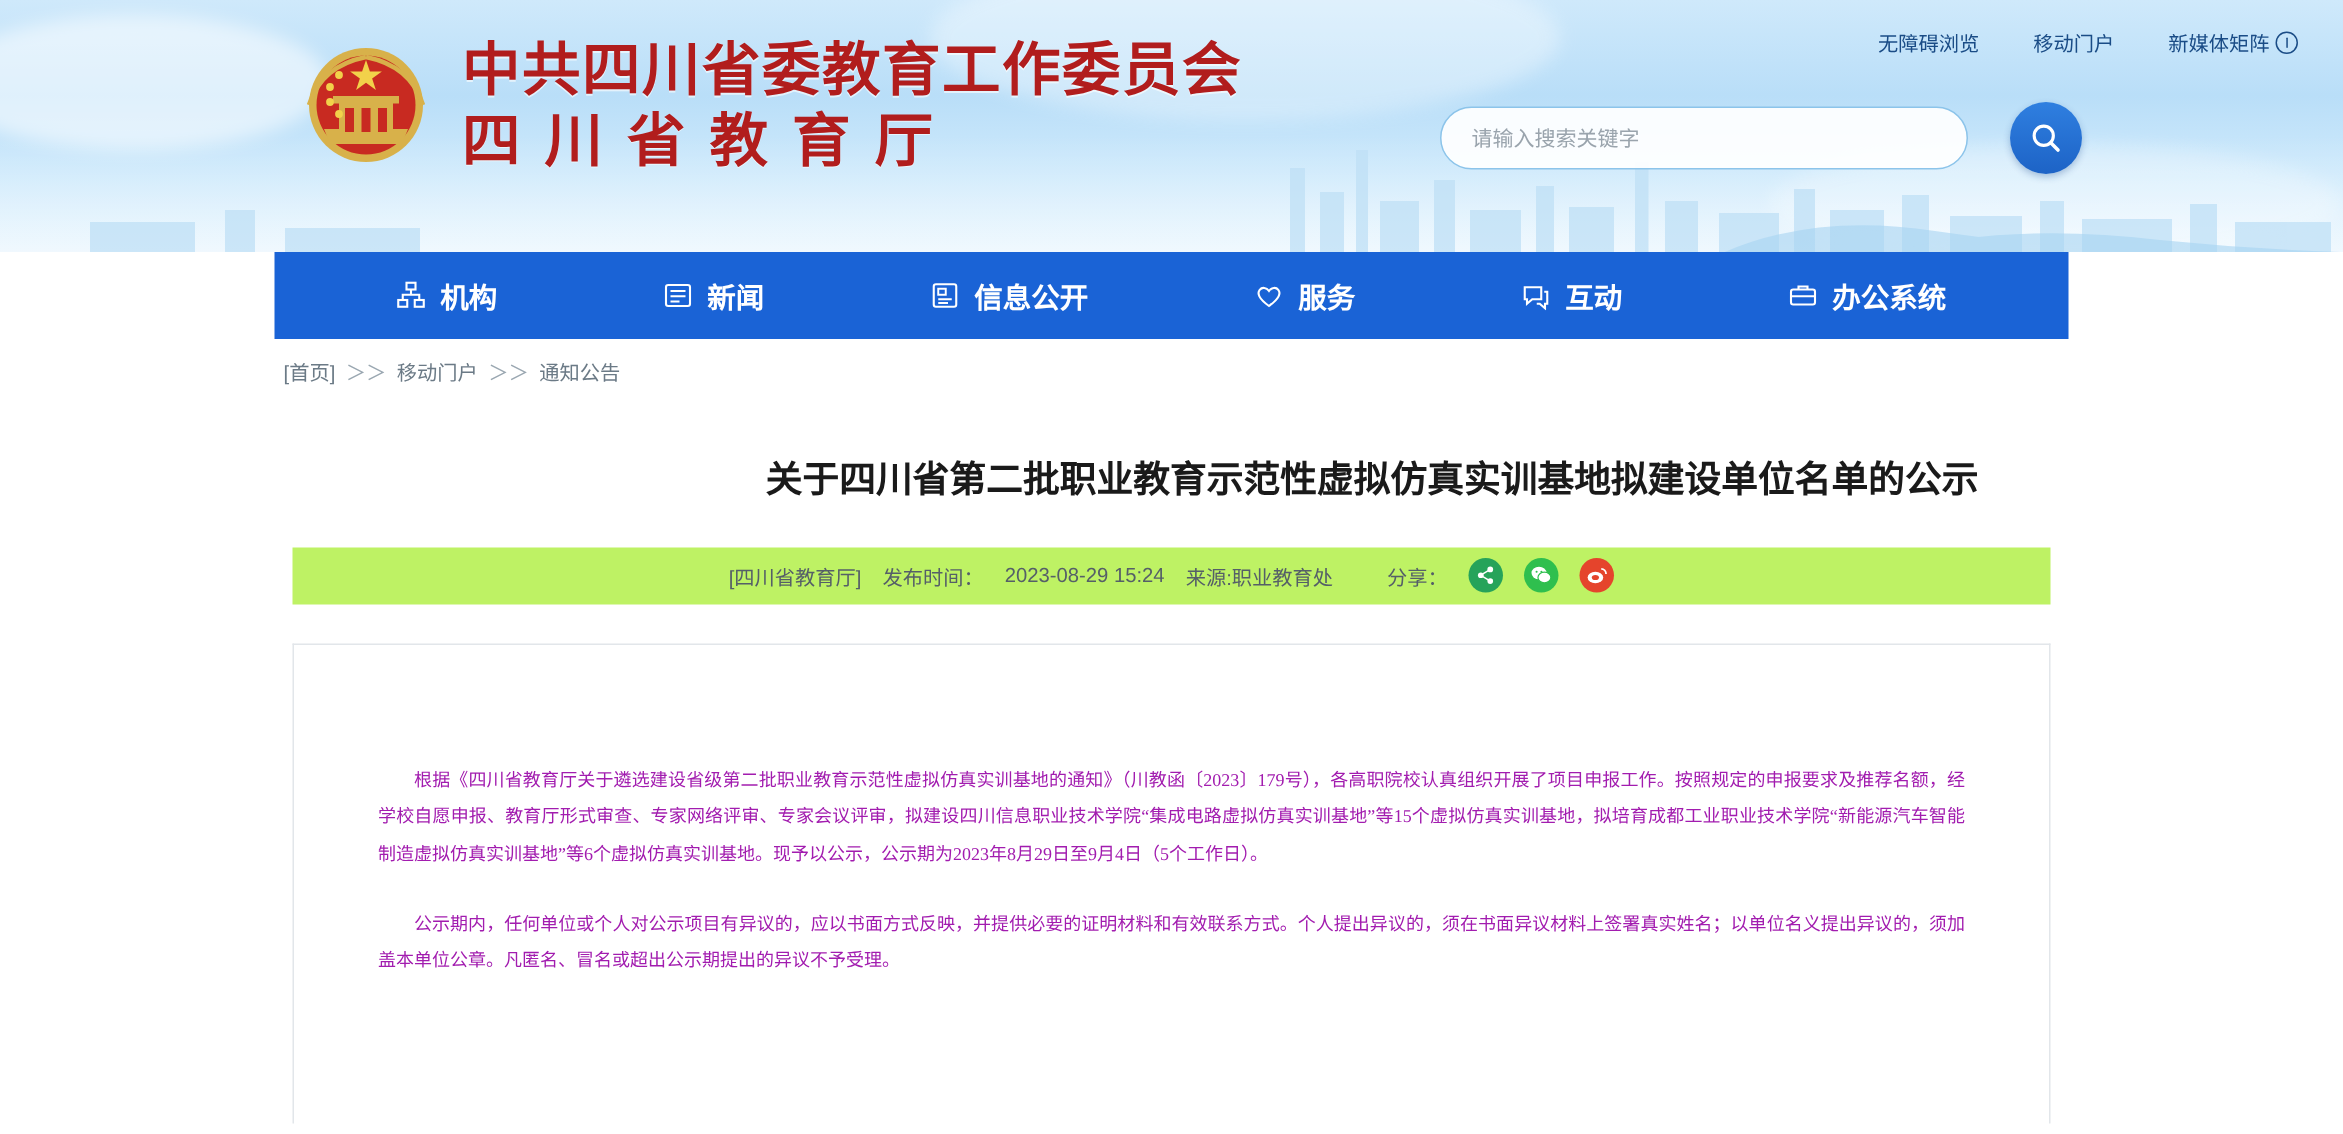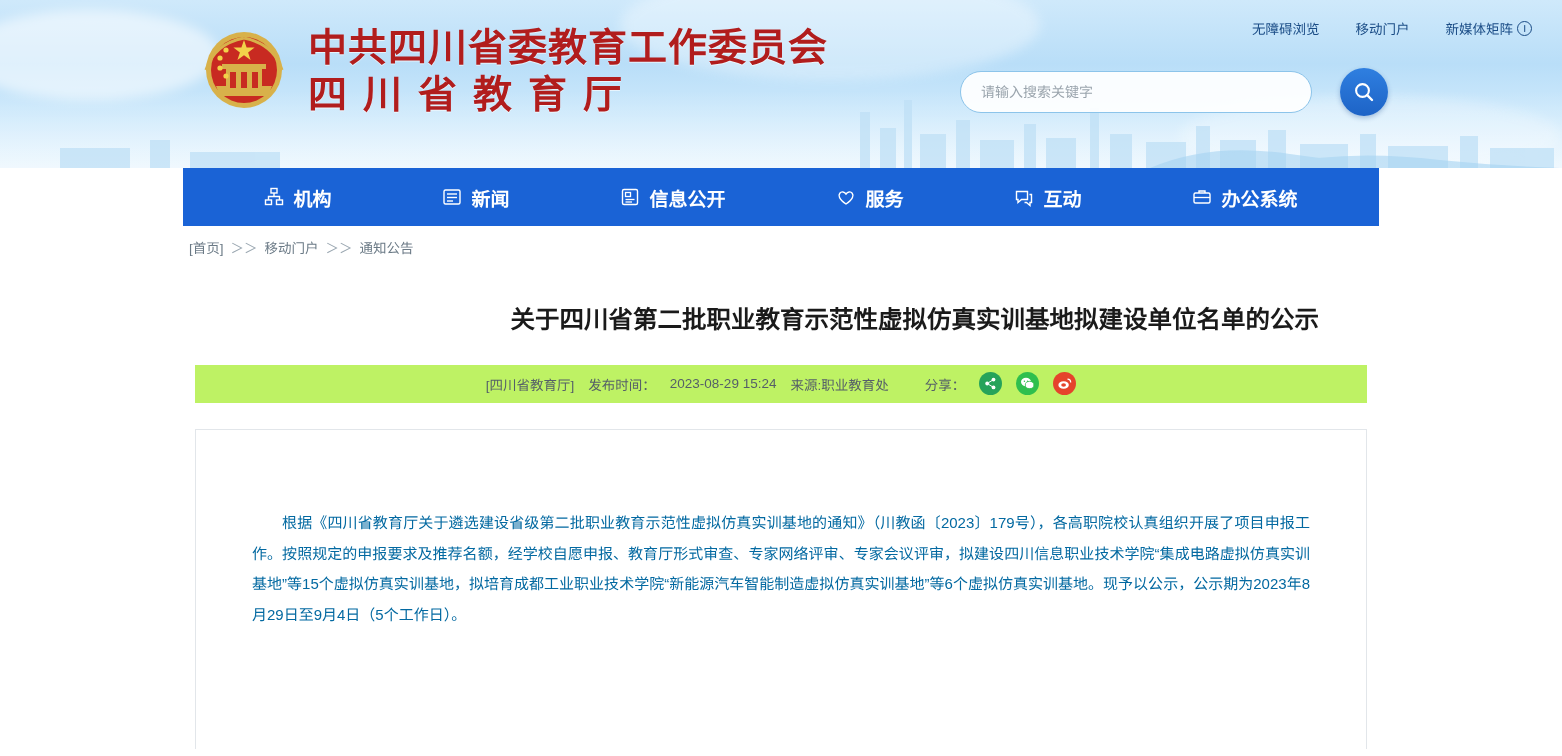--- a/index.html
+++ b/index.html
@@ -195,26 +195,26 @@
 
   .article-body {
     margin: 26px 12px 0;
     border: 1px solid #e2e6ea;
     border-bottom: none;
     min-height: 320px;
     padding: 78px 56px 20px;
   }
   .article-body p {
     margin: 0 0 22px;
-    font-size: 15px;
+    font-size: 12px;
     line-height: 2.05;
-    color: #0369a1;
+    color: #a21caf;
     text-indent: 2em;
     text-align: justify;
-    font-family: Liberation Sans, sans-serif;
+    font-family: Liberation Serif, serif;
   }
 </style>
 </head>
 <body>
 
 <div class="header">
   <div class="sky-cloud" style="left:-40px; top:10px; width:260px; height:90px;"></div>
   <div class="sky-cloud" style="left:620px; top:-30px; width:420px; height:110px; opacity:.6;"></div>
   <div class="sky-cloud" style="left:1180px; top:96px; width:380px; height:80px; opacity:.5;"></div>
 
@@ -396,14 +396,15 @@
       <svg width="15" height="15" viewBox="0 0 15 15">
         <ellipse cx="6.6" cy="9" rx="5.2" ry="3.8" fill="#fff"></ellipse>
         <ellipse cx="6.6" cy="9" rx="2.4" ry="1.7" fill="#e5442c"></ellipse>
         <path d="M10.5 3.2 a3.4 3.4 0 0 1 3.2 3.4" fill="none" stroke="#fff" stroke-width="1.2"></path>
       </svg>
     </span>
   </div>
 
   <div class="article-body">
     <p>根据《四川省教育厅关于遴选建设省级第二批职业教育示范性虚拟仿真实训基地的通知》（川教函〔2023〕179号），各高职院校认真组织开展了项目申报工作。按照规定的申报要求及推荐名额，经学校自愿申报、教育厅形式审查、专家网络评审、专家会议评审，拟建设四川信息职业技术学院“集成电路虚拟仿真实训基地”等15个虚拟仿真实训基地，拟培育成都工业职业技术学院“新能源汽车智能制造虚拟仿真实训基地”等6个虚拟仿真实训基地。现予以公示，公示期为2023年8月29日至9月4日（5个工作日）。</p>
+    <p>公示期内，任何单位或个人对公示项目有异议的，应以书面方式反映，并提供必要的证明材料和有效联系方式。个人提出异议的，须在书面异议材料上签署真实姓名；以单位名义提出异议的，须加盖本单位公章。凡匿名、冒名或超出公示期提出的异议不予受理。</p>
   </div>
 </div>
 
 </body></html>

